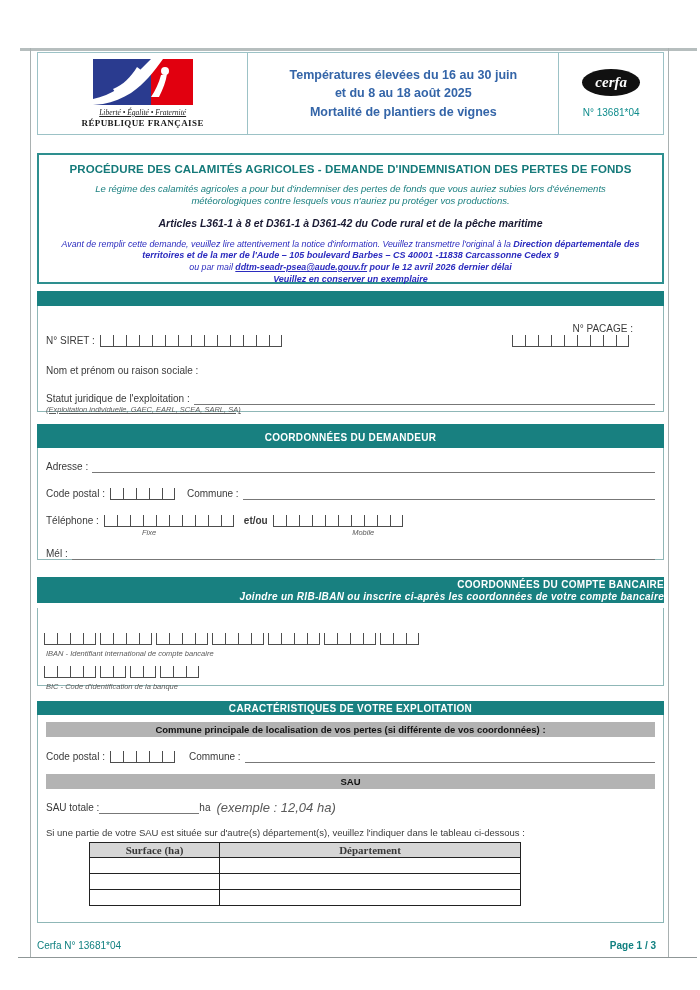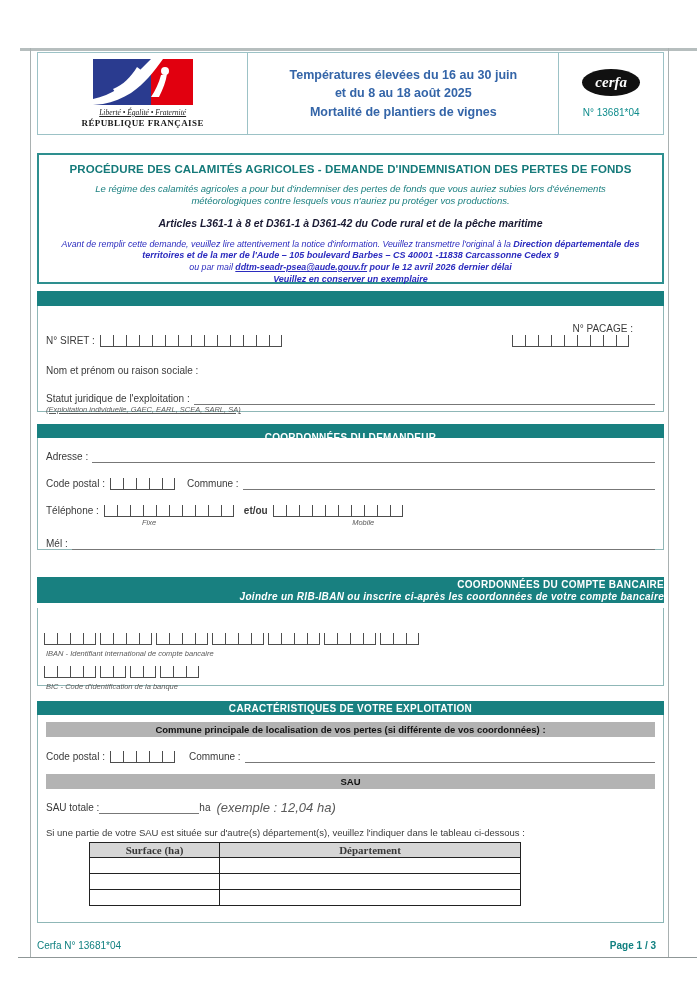--- a/index.html
+++ b/index.html
@@ -50,21 +50,21 @@
   .comb-group{display:inline-flex;margin-right:4px;}
   .comb-cell{display:inline-block;width:13px;height:12px;border-left:1.5px solid #4d4d4d;border-bottom:1.5px solid #4d4d4d;}
   .comb-cell:last-child{border-right:1.5px solid #4d4d4d;}
   .hint{font-size:7.5px;font-style:italic;color:#5a5a5a;}
   .underhint{text-decoration:underline;}
   
   .id-bar{top:291px;height:15px;}
   .id-body{top:306px;height:106px;}
   
   .dem-bar{top:424px;height:26px;}
-  .dem-body{top:438px;height:112px;}
+  .dem-body{top:448px;height:112px;}
   .phone-sublabels{display:flex;padding:0 8px;margin-top:1px;}
   .phone-sublabels .f{margin-left:96px;}
   .phone-sublabels .m{margin-left:196px;}
   
   .bank-bar{top:577px;height:26px;align-items:flex-end;}
   .bank-bar .sub{font-style:italic;font-weight:bold;font-size:10px;margin-top:1px;}
   .bank-body{top:608px;height:78px;padding:23px 6px 0 6px;}
   .bank-hint{margin:0 0 6px 2px;}
   
   .exp-bar{top:701px;height:14px;}

